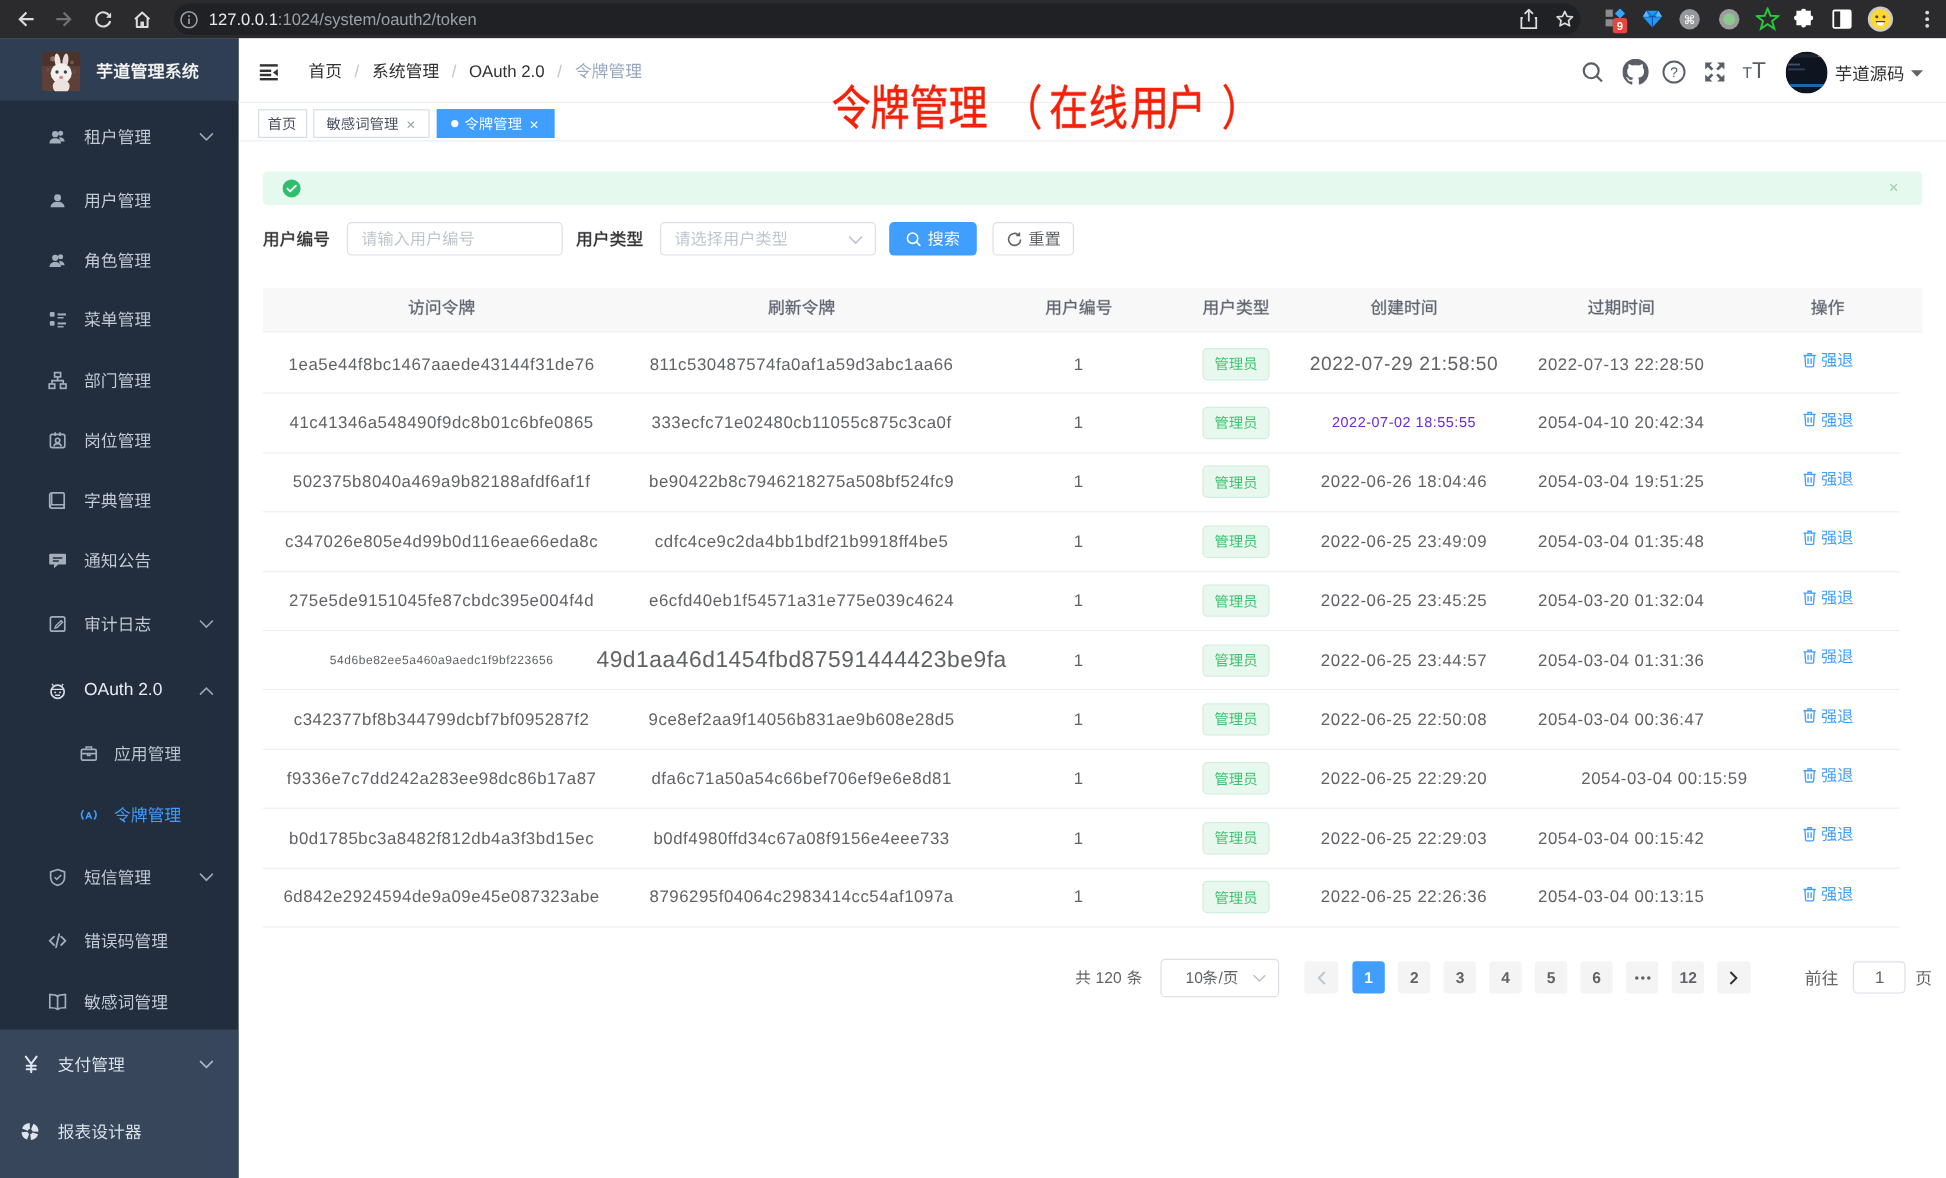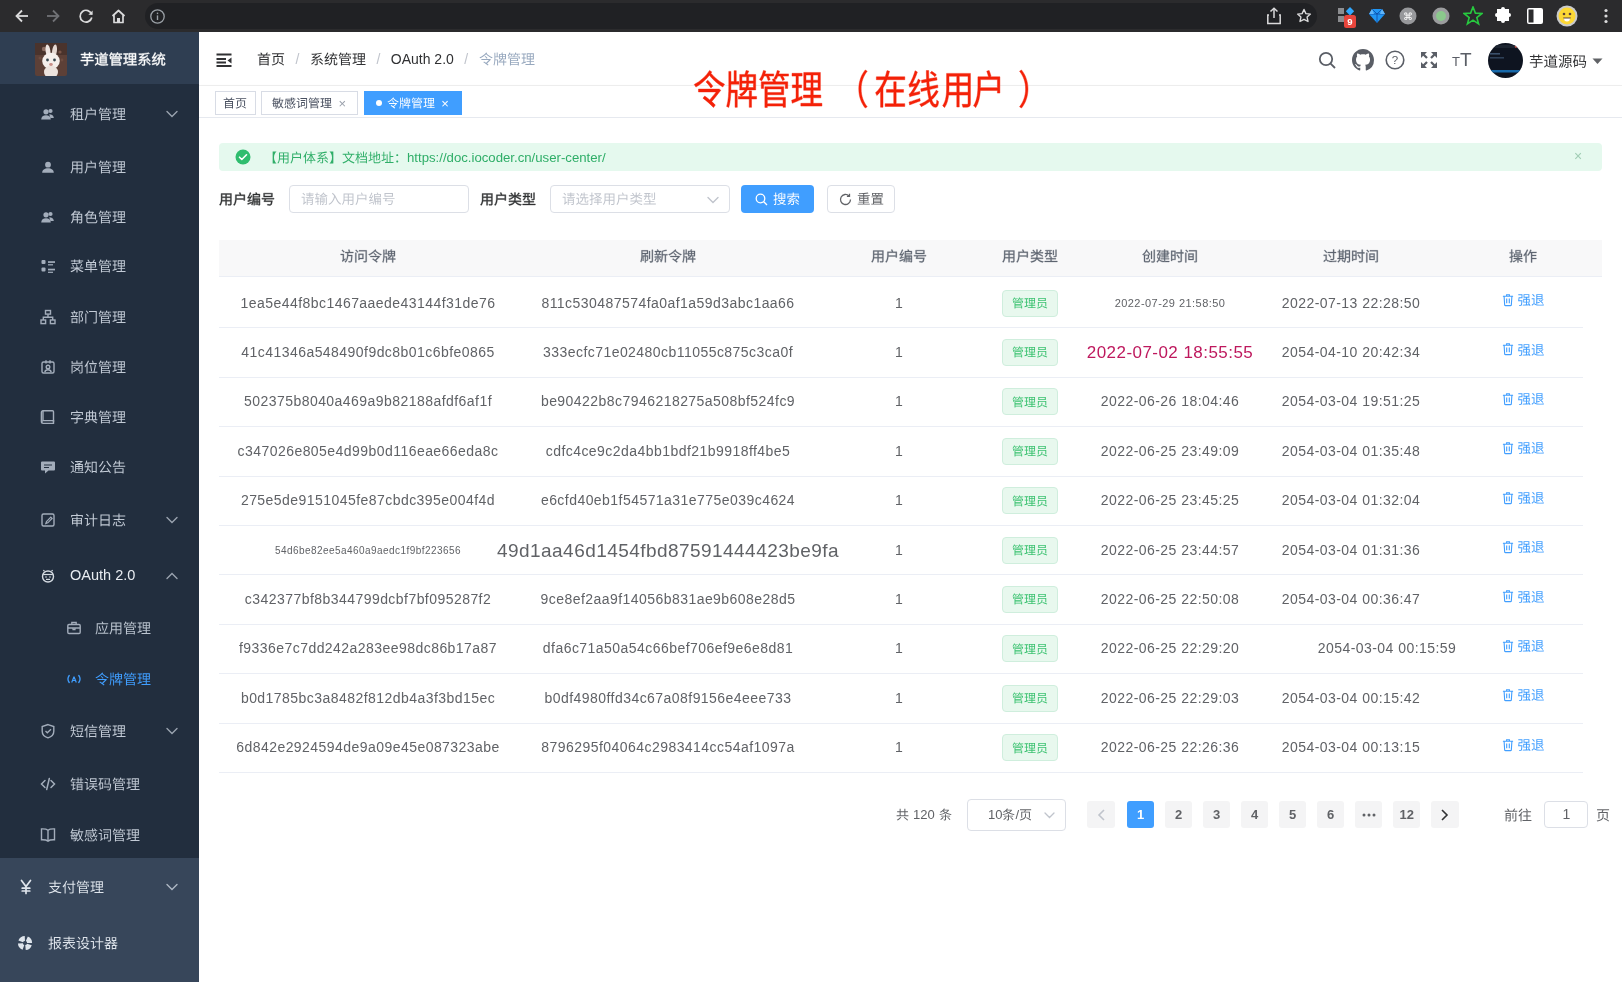--- a/index.html
+++ b/index.html
@@ -122,20 +122,24 @@
       <svg class="abs" style="left:110px;top:7.5px" width="17" height="17" viewBox="0 0 17 17">
         <path d="M2.5 8L8.5 2.5L14.5 8M4 7V14.5H13V7" stroke="#dbdbdc" stroke-width="1.7" fill="none" stroke-linejoin="round"></path>
         <rect x="7" y="10" width="3" height="4.5" fill="#dbdbdc"></rect>
       </svg>
       <div class="abs" style="left:145px;top:3px;width:1172px;height:26px;border-radius:13px;background:#202124"></div>
       <svg class="abs" style="left:150px;top:9px" width="15" height="15" viewBox="0 0 15 15">
         <circle cx="7.5" cy="7.5" r="6.7" stroke="#9aa0a6" stroke-width="1.3" fill="none"></circle>
         <rect x="6.8" y="6.4" width="1.4" height="4.6" fill="#9aa0a6"></rect>
         <rect x="6.8" y="3.6" width="1.4" height="1.5" fill="#9aa0a6"></rect>
       </svg>
+      <div class="abs flexc" style="left:174px;top:0;height:32px;font-size:13.8px">
+        <span style="color:#e8eaed">127.0.0.1</span>
+        <span style="color:#9aa0a6">:1024/system/oauth2/token</span>
+      </div>
       <svg class="abs" style="left:1266px;top:7px" width="16" height="18" viewBox="0 0 16 18">
         <g stroke="#dbdbdc" stroke-width="1.5" fill="none">
           <path d="M8 1.5V11"></path>
           <path d="M4.5 4.5L8 1.2L11.5 4.5"></path>
           <path d="M3 8H1.8V16.5H14.2V8H13"></path>
         </g>
       </svg>
       <svg class="abs" style="left:1296px;top:8px" width="16" height="16" viewBox="0 0 16 16">
         <path d="M8 1.5l1.9 4.1 4.5.5-3.3 3 .9 4.4L8 11.3l-4 2.2.9-4.4-3.3-3 4.5-.5z" stroke="#dbdbdc" stroke-width="1.4" fill="none" stroke-linejoin="round"></path>
       </svg>
@@ -640,38 +644,20 @@
         <use href="#g6237" x="8597"></use>
         <use href="#gff09" x="10001"></use>
       </g>
     </svg>
     <div class="abs" style="left:199px;top:118px;width:1423px;height:864px;background:#fff">
       <div class="abs" style="left:20px;top:25px;width:1383px;height:28px;background:#e5f9ee;border-radius:4px"></div>
       <svg class="abs" style="left:36px;top:31px" width="16" height="16" viewBox="0 0 16 16">
         <circle cx="8" cy="8" r="7.5" fill="#2fbd6e"></circle>
         <path d="M4.5 8.2l2.3 2.3 4.7-4.7" stroke="#fff" stroke-width="1.6" fill="none" stroke-linecap="round" stroke-linejoin="round"></path>
       </svg>
-      <div class="abs flexc" style="left:65px;top:25px;height:28px">
-        <svg class="" style="display:block;width:143.0px;height:13px;" viewBox="0 0 11000 1000">
-          <g fill="#2fae68">
-            <use href="#g3010" x="0"></use>
-            <use href="#g7528" x="1000"></use>
-            <use href="#g6237" x="2000"></use>
-            <use href="#g4f53" x="3000"></use>
-            <use href="#g7cfb" x="4000"></use>
-            <use href="#g3011" x="5000"></use>
-            <use href="#g6587" x="6000"></use>
-            <use href="#g6863" x="7000"></use>
-            <use href="#g5730" x="8000"></use>
-            <use href="#g5740" x="9000"></use>
-            <use href="#gff1a" x="10000"></use>
-          </g>
-        </svg>
-        <span style="font-size:13.2px;color:#2fae68">https://doc.iocoder.cn/user-center/</span>
-      </div>
       <div class="abs" style="left:1375px;top:30px;color:#a0cdb4;font-size:14px">×</div>
       <div class="abs flexc" style="left:20px;top:67px;height:28px">
         <svg class="" style="display:block;width:56.0px;height:14px;" viewBox="0 0 4000 1000">
           <g fill="#303133" stroke="#303133" stroke-width="26">
             <use href="#g7528" x="0"></use>
             <use href="#g6237" x="1000"></use>
             <use href="#g7f16" x="2000"></use>
             <use href="#g53f7" x="3000"></use>
           </g>
         </svg>
@@ -815,21 +801,21 @@
       <div class="abs" style="left:700.0px;top:174.5px;transform:translateX(-50%);font-size:14px;line-height:21.0px;color:#606266;white-space:nowrap;letter-spacing:0.45px">1</div>
       <div class="abs flexc" style="left:802.8px;top:171.5px;width:56.4px;height:27px;background:#e8f8ee;border:1px solid #cfeedd;border-radius:4px;justify-content:center">
         <svg class="" style="display:block;width:36.0px;height:12px;" viewBox="0 0 3000 1000">
           <g fill="#39c16f">
             <use href="#g7ba1" x="0"></use>
             <use href="#g7406" x="1000"></use>
             <use href="#g5458" x="2000"></use>
           </g>
         </svg>
       </div>
-      <div class="abs" style="left:971.0px;top:174.5px;transform:translateX(-50%);font-size:11px;line-height:21.0px;color:#606266;white-space:nowrap;letter-spacing:0.45px">2022-07-29 21:58:50</div>
+      <div class="abs" style="left:971.0px;top:174.5px;transform:translateX(-50%);font-size:16px;line-height:21.0px;color:#606266;white-space:nowrap;letter-spacing:0.45px">2022-07-29 21:58:50</div>
       <div class="abs" style="left:1152.0px;top:174.5px;transform:translateX(-50%);font-size:14px;line-height:21.0px;color:#606266;white-space:nowrap;letter-spacing:0.45px">2022-07-13 22:28:50</div>
       <div class="abs flexc" style="left:1323.5px;top:175.0px;transform:translateX(-50%);gap:3px">
         <svg width="13" height="14" viewBox="0 0 14 15">
           <g fill="none" stroke="#409eff" stroke-width="1.2">
             <path d="M1.5 3.5h11M5.5 3.5V1.8h3v1.7M2.8 3.5l.6 9.2a1 1 0 0 0 1 .9h5.2a1 1 0 0 0 1-.9l.6-9.2M5.6 6v5M8.4 6v5"></path>
           </g>
         </svg>
         <svg class="" style="display:block;width:27.0px;height:13.5px;" viewBox="0 0 2000 1000">
           <g fill="#409eff">
             <use href="#g5f3a" x="0"></use>
@@ -843,21 +829,21 @@
       <div class="abs" style="left:700.0px;top:223.9px;transform:translateX(-50%);font-size:14px;line-height:21.0px;color:#606266;white-space:nowrap;letter-spacing:0.45px">1</div>
       <div class="abs flexc" style="left:802.8px;top:220.9px;width:56.4px;height:27px;background:#e8f8ee;border:1px solid #cfeedd;border-radius:4px;justify-content:center">
         <svg class="" style="display:block;width:36.0px;height:12px;" viewBox="0 0 3000 1000">
           <g fill="#39c16f">
             <use href="#g7ba1" x="0"></use>
             <use href="#g7406" x="1000"></use>
             <use href="#g5458" x="2000"></use>
           </g>
         </svg>
       </div>
-      <div class="abs" style="left:971.0px;top:223.9px;transform:translateX(-50%);font-size:17px;line-height:21.0px;color:#be185d;white-space:nowrap;letter-spacing:0.45px">2022-07-02 18:55:55</div>
+      <div class="abs" style="left:971.0px;top:223.9px;transform:translateX(-50%);font-size:12px;line-height:21.0px;color:#6d28d9;white-space:nowrap;letter-spacing:0.45px">2022-07-02 18:55:55</div>
       <div class="abs" style="left:1152.0px;top:223.9px;transform:translateX(-50%);font-size:14px;line-height:21.0px;color:#606266;white-space:nowrap;letter-spacing:0.45px">2054-04-10 20:42:34</div>
       <div class="abs flexc" style="left:1323.5px;top:224.4px;transform:translateX(-50%);gap:3px">
         <svg width="13" height="14" viewBox="0 0 14 15">
           <g fill="none" stroke="#409eff" stroke-width="1.2">
             <path d="M1.5 3.5h11M5.5 3.5V1.8h3v1.7M2.8 3.5l.6 9.2a1 1 0 0 0 1 .9h5.2a1 1 0 0 0 1-.9l.6-9.2M5.6 6v5M8.4 6v5"></path>
           </g>
         </svg>
         <svg class="" style="display:block;width:27.0px;height:13.5px;" viewBox="0 0 2000 1000">
           <g fill="#409eff">
             <use href="#g5f3a" x="0"></use>
@@ -928,21 +914,21 @@
       <div class="abs flexc" style="left:802.8px;top:369.1px;width:56.4px;height:27px;background:#e8f8ee;border:1px solid #cfeedd;border-radius:4px;justify-content:center">
         <svg class="" style="display:block;width:36.0px;height:12px;" viewBox="0 0 3000 1000">
           <g fill="#39c16f">
             <use href="#g7ba1" x="0"></use>
             <use href="#g7406" x="1000"></use>
             <use href="#g5458" x="2000"></use>
           </g>
         </svg>
       </div>
       <div class="abs" style="left:971.0px;top:372.1px;transform:translateX(-50%);font-size:14px;line-height:21.0px;color:#606266;white-space:nowrap;letter-spacing:0.45px">2022-06-25 23:45:25</div>
-      <div class="abs" style="left:1152.0px;top:372.1px;transform:translateX(-50%);font-size:14px;line-height:21.0px;color:#606266;white-space:nowrap;letter-spacing:0.45px">2054-03-04 01:32:04</div>
+      <div class="abs" style="left:1152.0px;top:372.1px;transform:translateX(-50%);font-size:14px;line-height:21.0px;color:#606266;white-space:nowrap;letter-spacing:0.45px">2054-03-20 01:32:04</div>
       <div class="abs flexc" style="left:1323.5px;top:372.6px;transform:translateX(-50%);gap:3px">
         <svg width="13" height="14" viewBox="0 0 14 15">
           <g fill="none" stroke="#409eff" stroke-width="1.2">
             <path d="M1.5 3.5h11M5.5 3.5V1.8h3v1.7M2.8 3.5l.6 9.2a1 1 0 0 0 1 .9h5.2a1 1 0 0 0 1-.9l.6-9.2M5.6 6v5M8.4 6v5"></path>
           </g>
         </svg>
         <svg class="" style="display:block;width:27.0px;height:13.5px;" viewBox="0 0 2000 1000">
           <g fill="#409eff">
             <use href="#g5f3a" x="0"></use>
             <use href="#g9000" x="1000"></use>

